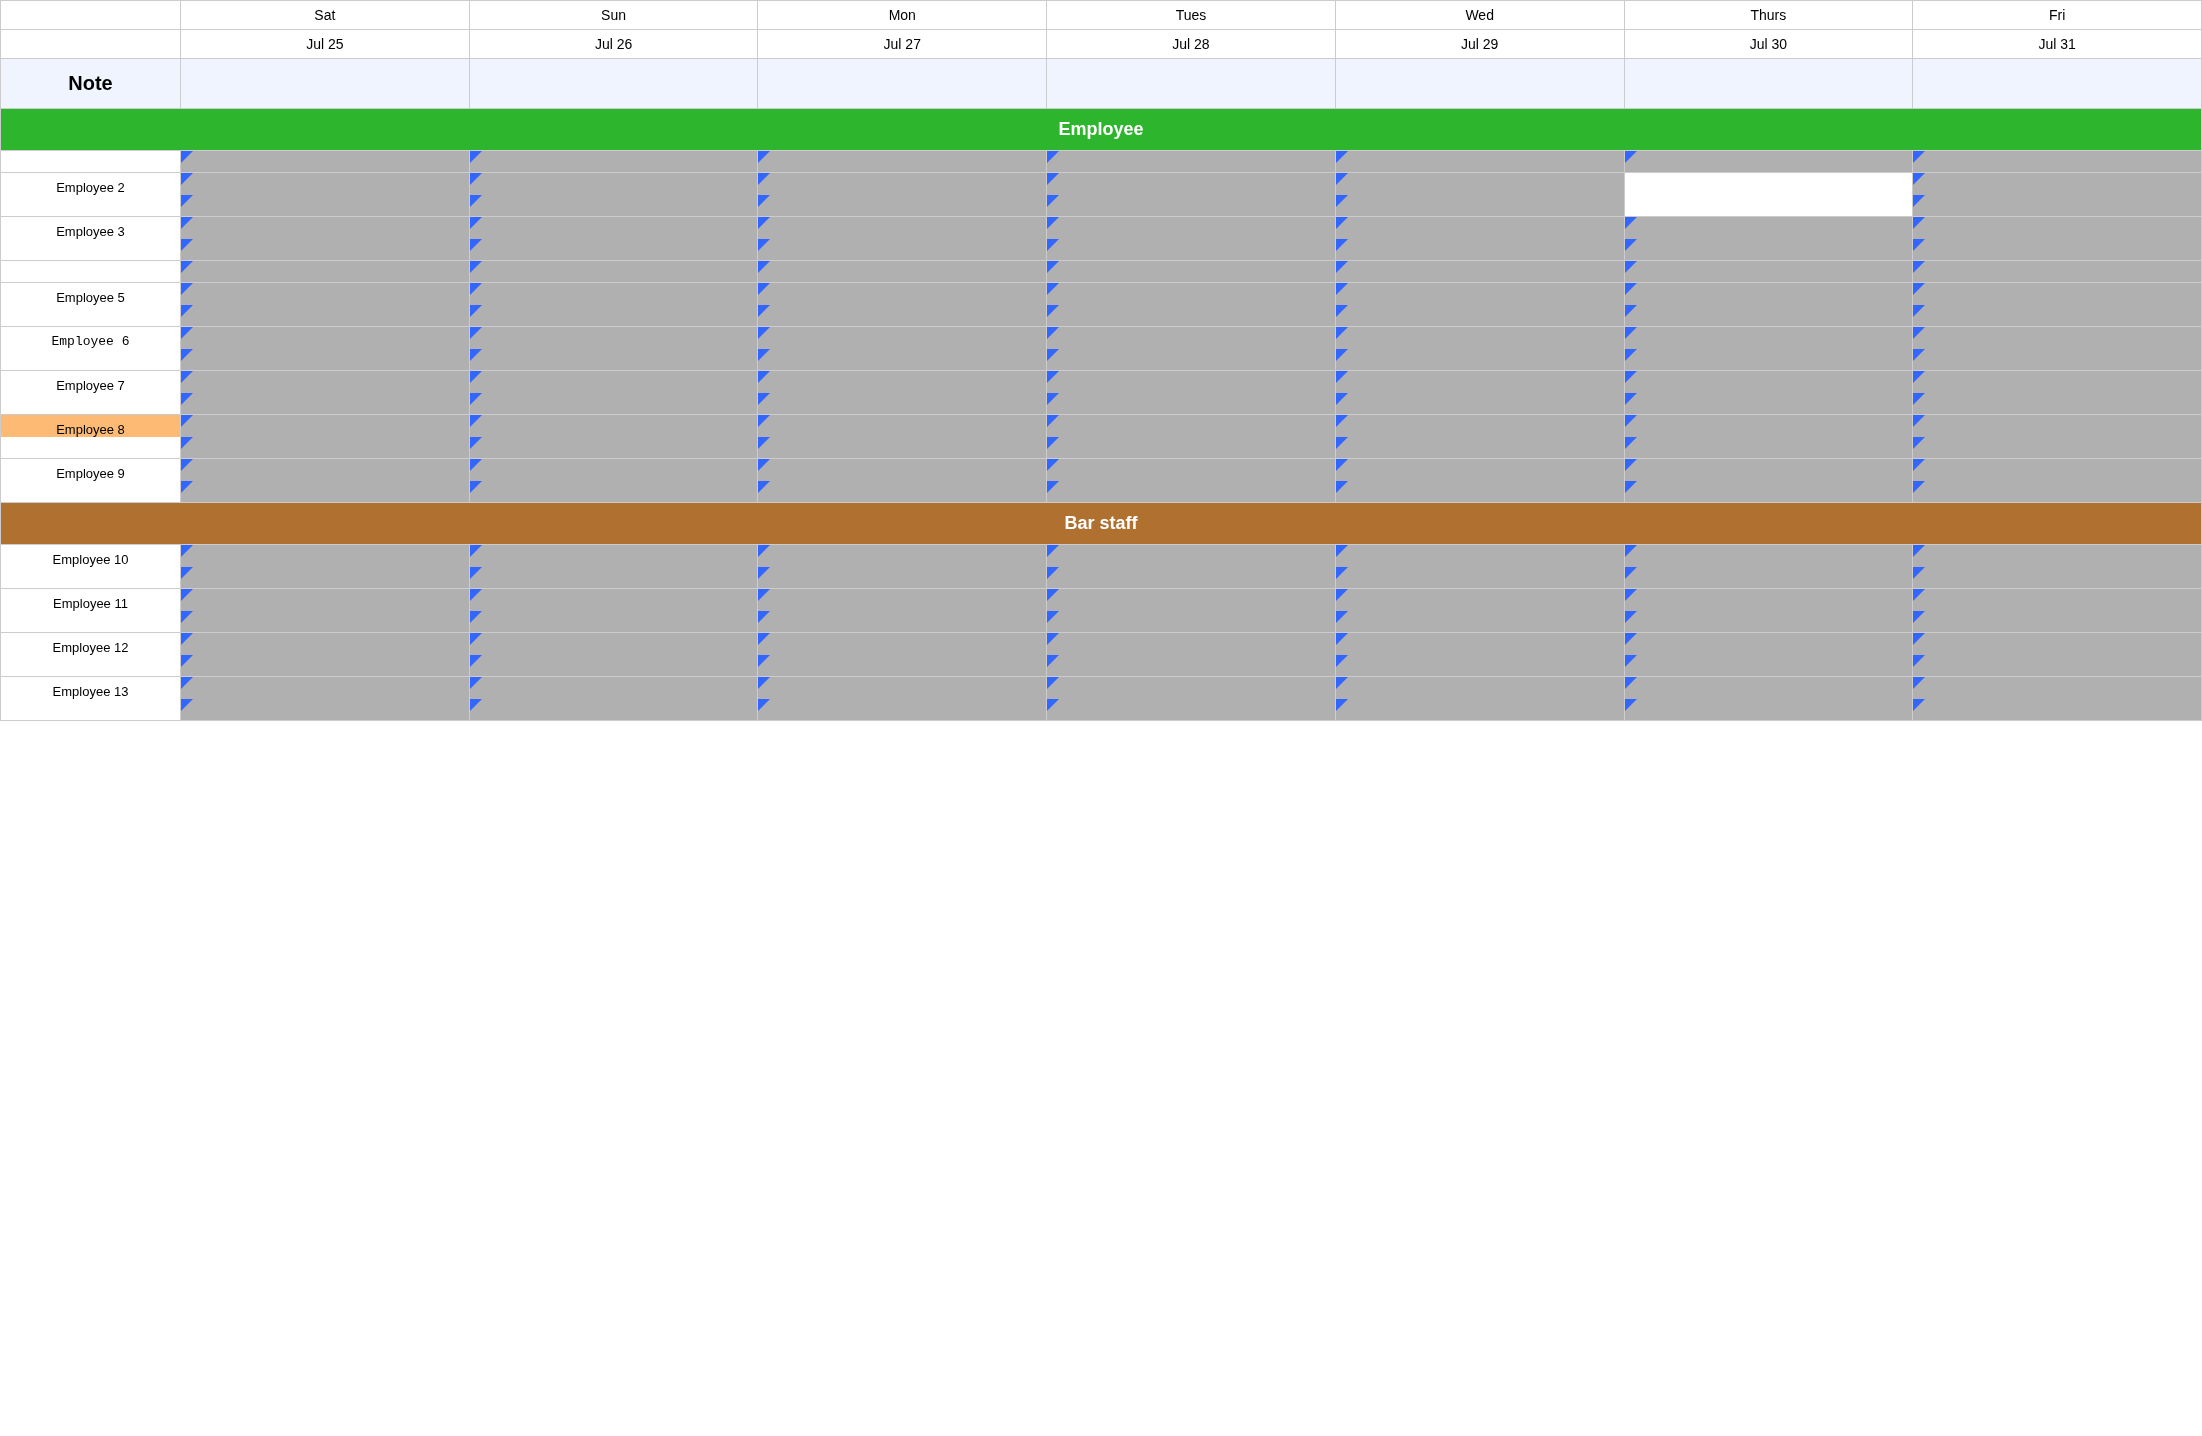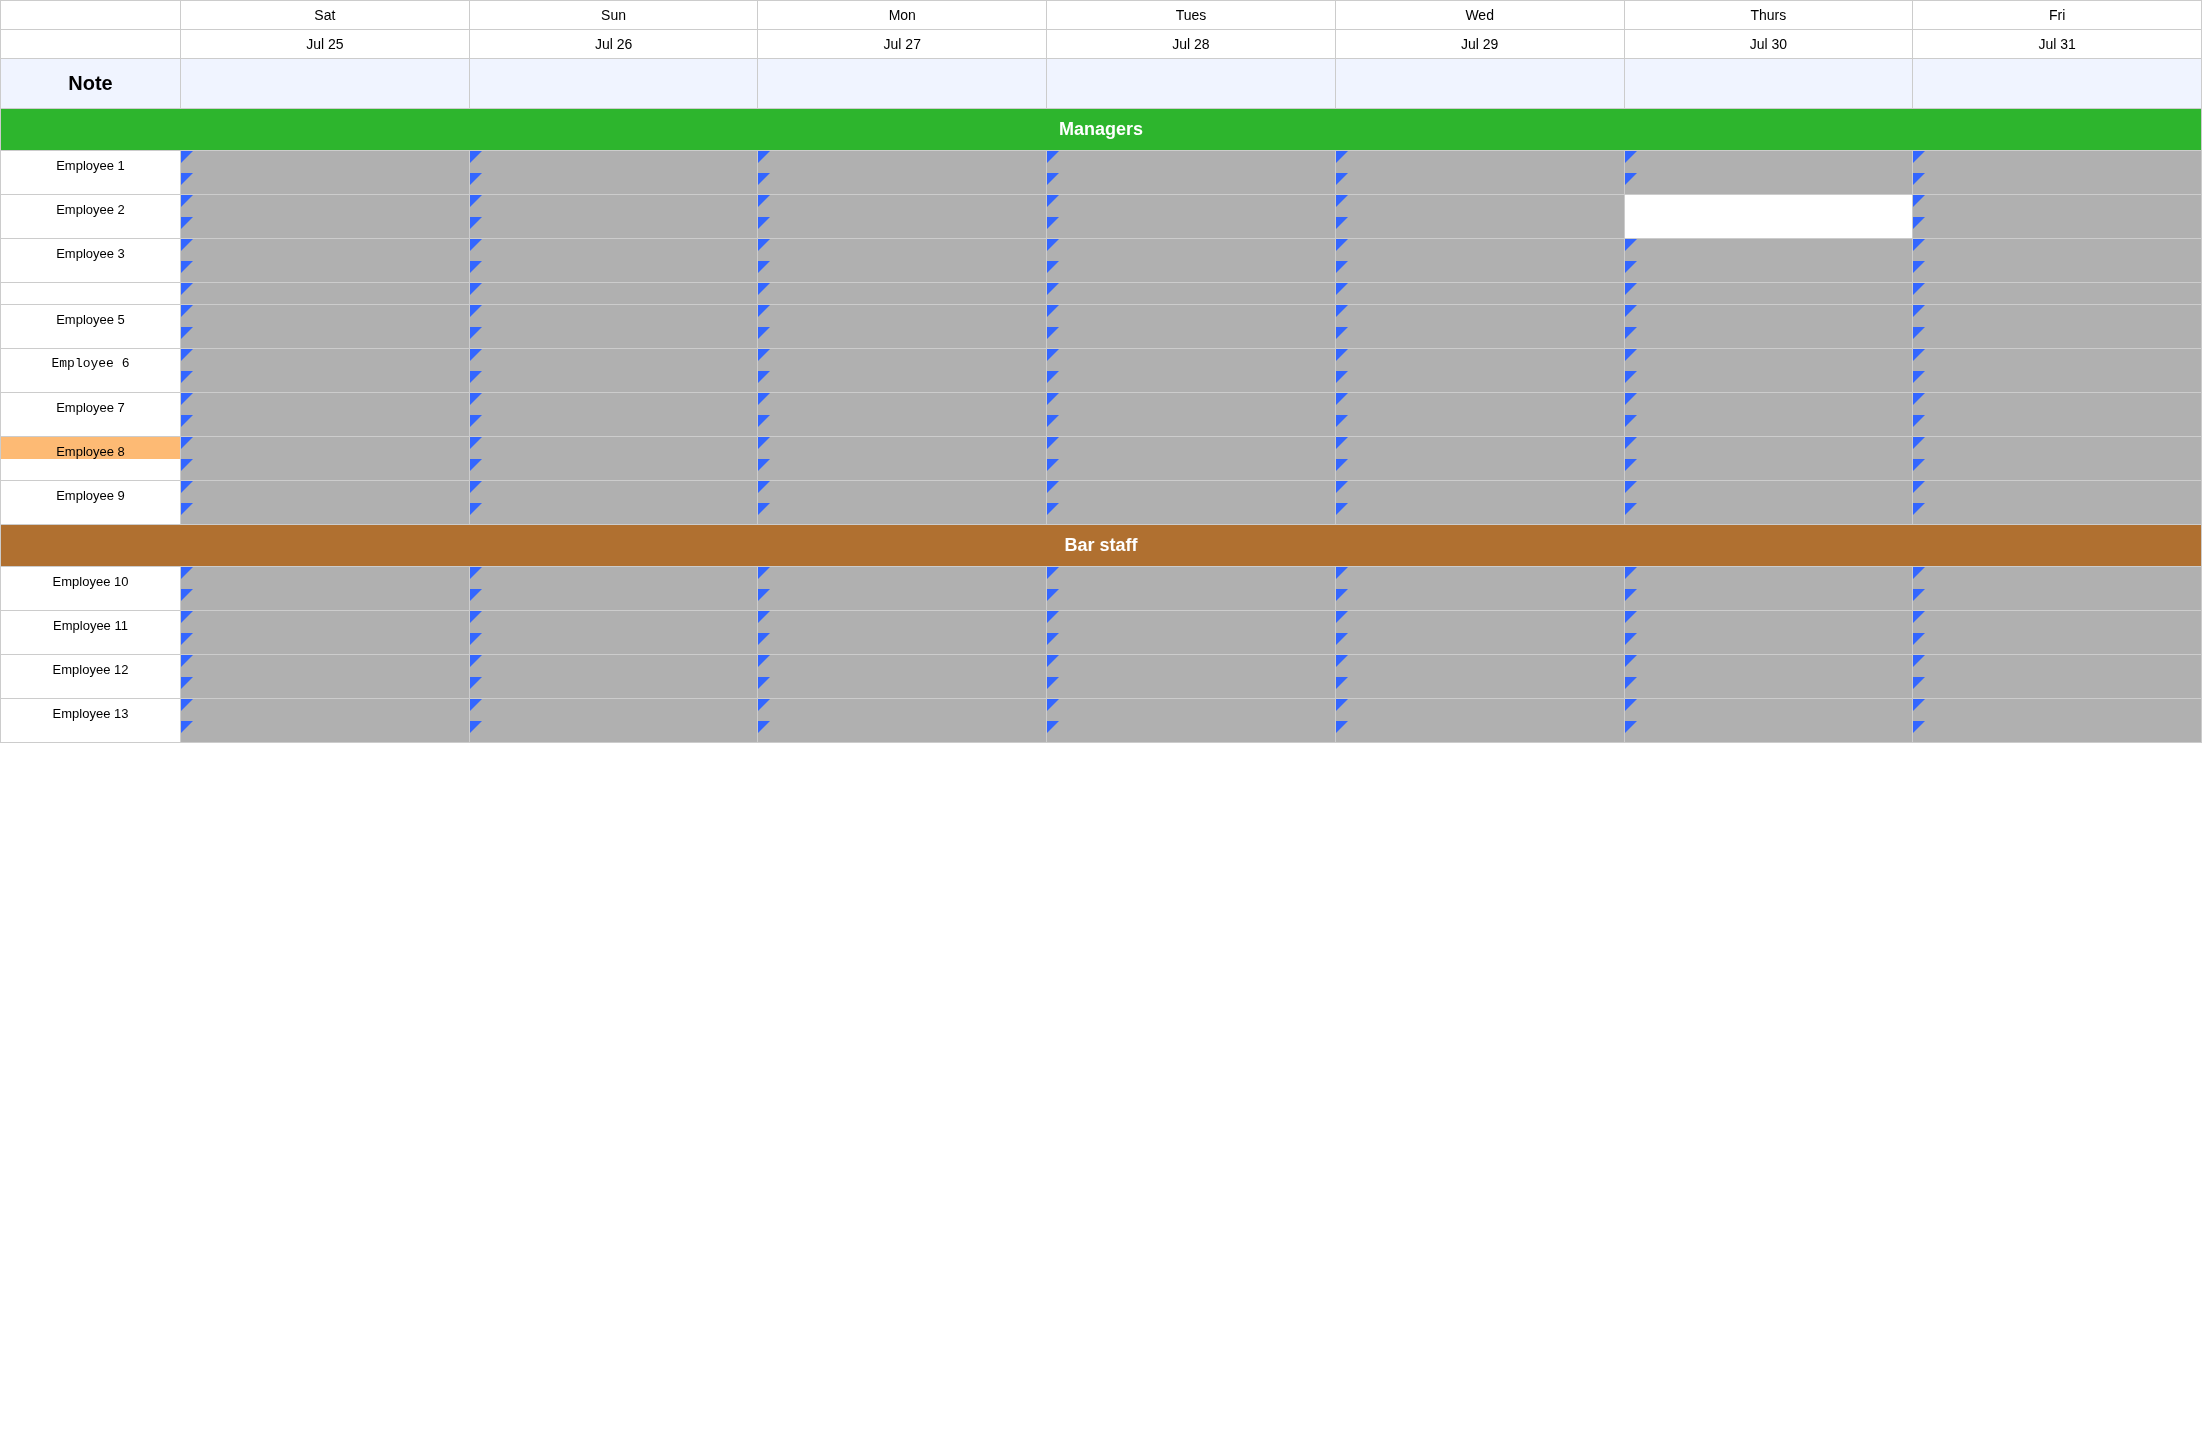--- a/index.html
+++ b/index.html
@@ -94,45 +94,21 @@
         <td class="note-label" style="height: 50px;">Note</td>
         <td style="background: rgb(240, 244, 255); height: 50px;"></td>
         <td style="background: rgb(240, 244, 255); height: 50px;"></td>
         <td style="background: rgb(240, 244, 255); height: 50px;"></td>
         <td style="background: rgb(240, 244, 255); height: 50px;"></td>
         <td style="background: rgb(240, 244, 255); height: 50px;"></td>
         <td style="background: rgb(240, 244, 255); height: 50px;"></td>
         <td style="background: rgb(240, 244, 255); height: 50px;"></td>
       </tr>
       <tr>
-        <td colspan="8" style="font-weight: bold; font-size: 18px; color: rgb(255, 255, 255); padding: 10px 0px; text-align: center; background: rgb(45, 181, 45);">Managers</td>
-      </tr>
-      <tr style="height: 22px;">
-        <td style="background: rgb(255, 255, 255); border-bottom: none; vertical-align: bottom; text-align: center; font-size: 13px;">Employee 1</td>
-        <td style="background: rgb(176, 176, 176); position: relative; padding: 0px; height: 22px; border-bottom: none;">
-          <div class="flag-corner"></div>
-        </td>
-        <td style="background: rgb(176, 176, 176); position: relative; padding: 0px; height: 22px; border-bottom: none;">
-          <div class="flag-corner"></div>
-        </td>
-        <td style="background: rgb(176, 176, 176); position: relative; padding: 0px; height: 22px; border-bottom: none;">
-          <div class="flag-corner"></div>
-        </td>
-        <td style="background: rgb(176, 176, 176); position: relative; padding: 0px; height: 22px; border-bottom: none;">
-          <div class="flag-corner"></div>
-        </td>
-        <td style="background: rgb(176, 176, 176); position: relative; padding: 0px; height: 22px; border-bottom: none;">
-          <div class="flag-corner"></div>
-        </td>
-        <td style="background: rgb(176, 176, 176); position: relative; padding: 0px; height: 22px; border-bottom: none;">
-          <div class="flag-corner"></div>
-        </td>
-        <td style="background: rgb(176, 176, 176); position: relative; padding: 0px; height: 22px; border-bottom: none;">
-          <div class="flag-corner"></div>
-        </td>
+        <td colspan="8" style="font-weight: bold; font-size: 18px; color: rgb(255, 255, 255); padding: 10px 0px; text-align: center; background: rgb(45, 181, 45);">Employee</td>
       </tr>
       <tr style="height: 22px;">
         <td style="background: rgb(255, 255, 255); border-top: none;"></td>
         <td style="background: rgb(176, 176, 176); position: relative; padding: 0px; height: 22px; border-top: none;">
           <div class="flag-corner"></div>
         </td>
         <td style="background: rgb(176, 176, 176); position: relative; padding: 0px; height: 22px; border-top: none;">
           <div class="flag-corner"></div>
         </td>
         <td style="background: rgb(176, 176, 176); position: relative; padding: 0px; height: 22px; border-top: none;">

